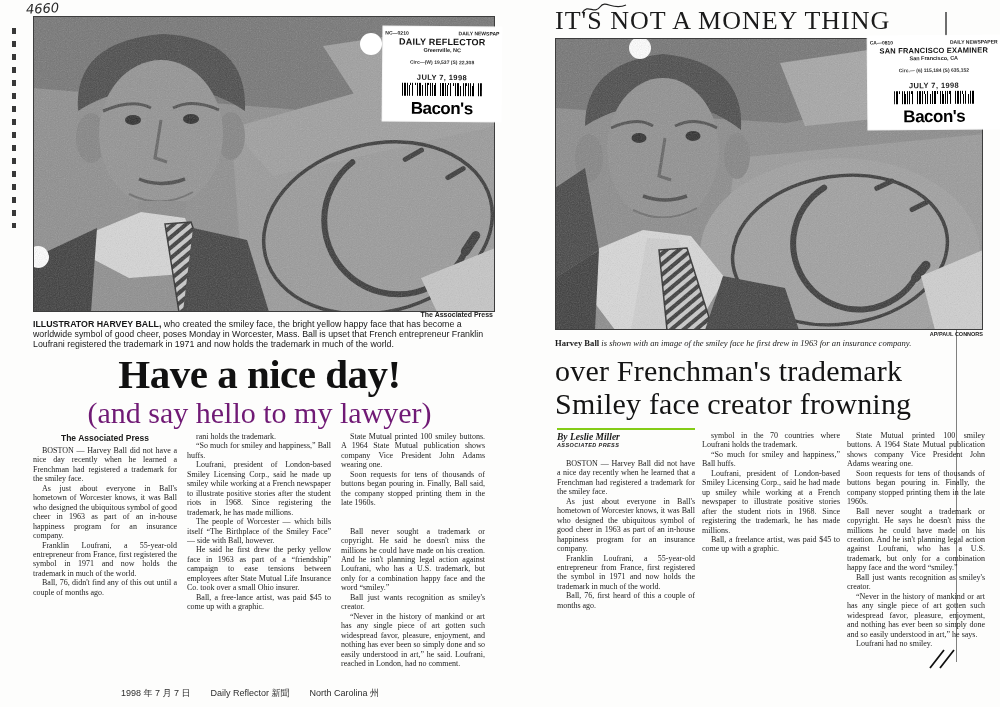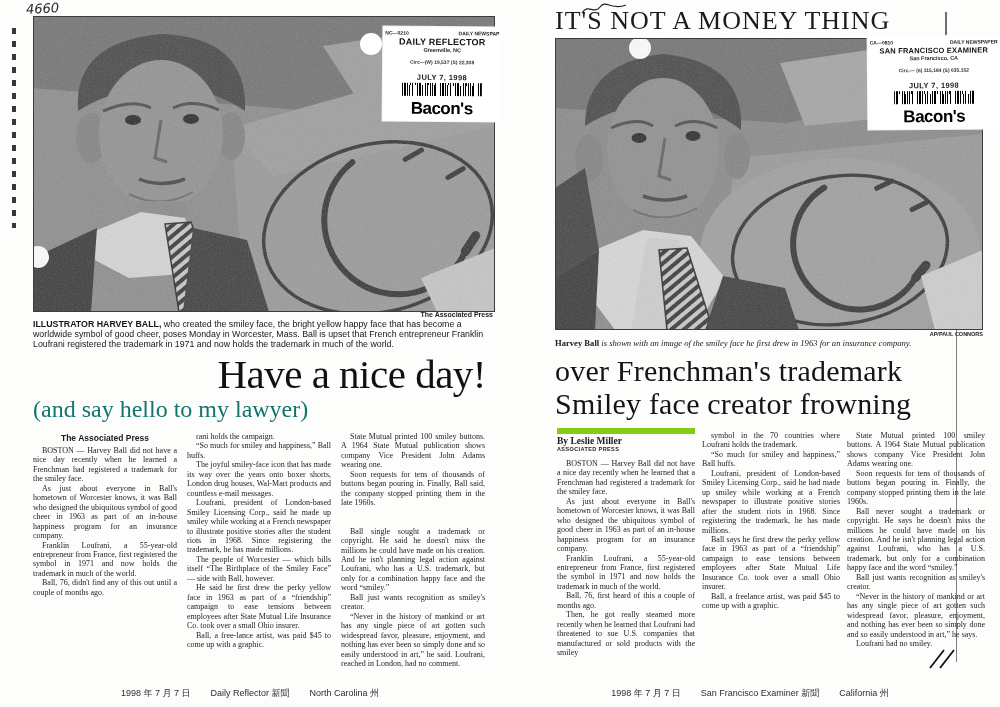--- a/index.html
+++ b/index.html
@@ -16,30 +16,30 @@
   .stamp .loc{font-size:5.5px;font-weight:bold;color:#222;}
   .stamp .circ{font-size:5px;font-weight:bold;color:#333;margin-top:6px;}
   .stamp .date{font-size:7.5px;font-weight:bold;margin-top:8px;letter-spacing:.4px;}
   .barcode{width:80px;height:13px;margin:1px auto 3px;
            background:repeating-linear-gradient(90deg,#000 0 1px,#fff 1px 2.2px,#000 2.2px 3.8px,#fff 3.8px 5.4px,#000 5.4px 6px,#fff 6px 7.6px);}
   .brand{font-size:17px;font-weight:bold;letter-spacing:-.5px;color:#000;}
   
   .credit{font-family:"Liberation Sans",sans-serif;font-weight:bold;text-align:right;color:#222;}
   .caption{font-family:"Liberation Sans",sans-serif;color:#161616;}
   .cap-lead{font-weight:bold;}
-  .hl-left{font-weight:normal;text-align:right;font-size:41px;letter-spacing:-.5px;color:#111;}
-  .sub-left{text-align:left;font-size:24px;color:#0f766e;}
+  .hl-left{font-weight:bold;text-align:center;font-size:41px;letter-spacing:-.5px;color:#111;}
+  .sub-left{text-align:center;font-size:30px;color:#701a75;}
   .hl-right{font-size:30px;line-height:33px;color:#141414;letter-spacing:.2px;}
   .top-hl{font-size:26px;letter-spacing:1px;color:#1b1b1b;}
   
   .col{position:absolute;overflow:hidden;}
   .bp{margin:0;text-indent:9px;font-size:8px;line-height:9.45px;text-align:justify;color:#1c1c1c;}
   #l-col3 p:nth-child(3){margin-top:19px;}
   .byline-l{font-family:"Liberation Sans",sans-serif;font-weight:bold;font-size:8.5px;text-align:center;}
-  .byline-r{border-top:6px solid #84cc16;padding-top:2px;}
+  .byline-r{border-top:2px solid #84cc16;padding-top:2px;font-style:italic;}
   .byline-r .nm{font-weight:bold;font-size:9.5px;font-family:"Liberation Serif",serif;}
   .byline-r .org{font-family:"Liberation Sans",sans-serif;font-weight:bold;font-size:5.5px;letter-spacing:.4px;color:#222;}
   
   .footer{position:absolute;top:687px;width:500px;text-align:center;
           font-family:"Liberation Sans",sans-serif;font-size:9px;color:#2d2d2d;}
   .footer span{margin:14px 10px;}
   
   .edge-dashes{position:absolute;left:12px;top:28px;width:4px;height:200px;opacity:.85;
                background:repeating-linear-gradient(180deg,#151515 0 6px,transparent 6px 13px);}
   .vrule{position:absolute;background:#4a4a4a;}
@@ -127,32 +127,31 @@
 
   <div class="abs byline-l" style="left:33px;top:433px;width:144px;">The Associated Press</div>
 
   <div class="col" id="l-col1" style="left:33px;top:446px;width:144px;height:241px;">
       <p class="bp">BOSTON — Harvey Ball did not have a nice day recently when he learned a Frenchman had registered a trademark for the smiley face.</p>
       <p class="bp">As just about everyone in Ball's hometown of Worcester knows, it was Ball who designed the ubiquitous symbol of good cheer in 1963 as part of an in-house happiness program for an insurance company.</p>
       <p class="bp">Franklin Loufrani, a 55-year-old entrepreneur from France, first registered the symbol in 1971 and now holds the trademark in much of the world.</p>
       <p class="bp">Ball, 76, didn't find any of this out until a couple of months ago.</p>
     </div>
   <div class="col" id="l-col2" style="left:187px;top:432px;width:144px;height:255px;">
-      <p class="bp">rani holds the campaign.</p>
+      <p class="bp">rani holds the trademark.</p>
       <p class="bp">“So much for smiley and happiness,” Ball huffs.</p>
-      <p class="bp">The joyful smiley-face icon that has made its way over the years onto boxer shorts, London drug houses, Wal-Mart products and countless e-mail messages.</p>
       <p class="bp">Loufrani, president of London-based Smiley Licensing Corp., said he made up smiley while working at a French newspaper to illustrate positive stories after the student riots in 1968. Since registering the trademark, he has made millions.</p>
       <p class="bp">The people of Worcester — which bills itself “The Birthplace of the Smiley Face” — side with Ball, however.</p>
       <p class="bp">He said he first drew the perky yellow face in 1963 as part of a “friendship” campaign to ease tensions between employees after State Mutual Life Insurance Co. took over a small Ohio insurer.</p>
       <p class="bp">Ball, a free-lance artist, was paid $45 to come up with a graphic.</p>
     </div>
   <div class="col" id="l-col3" style="left:341px;top:432px;width:144px;height:255px;">
       <p class="bp">State Mutual printed 100 smiley buttons. A 1964 State Mutual publication shows company Vice President John Adams wearing one.</p>
       <p class="bp">Soon requests for tens of thousands of buttons began pouring in. Finally, Ball said, the company stopped printing them in the late 1960s.</p>
-      <p class="bp">Ball single sought a trademark or copyright. He said he doesn't miss the millions he could have made on his creation. And he isn't planning legal action against Loufrani, who has a U.S. trademark, but only for a combination happy face and the word “smiley.”</p>
+      <p class="bp">Ball never sought a trademark or copyright. He said he doesn't miss the millions he could have made on his creation. And he isn't planning legal action against Loufrani, who has a U.S. trademark, but only for a combination happy face and the word “smiley.”</p>
       <p class="bp">Ball just wants recognition as smiley's creator.</p>
       <p class="bp">“Never in the history of mankind or art has any single piece of art gotten such widespread favor, pleasure, enjoyment, and nothing has ever been so simply done and so easily understood in art,” he said. Loufrani, reached in London, had no comment.</p>
     </div>
 
   <div class="footer" style="left:0;">
     <span>1998 年 7 月 7 日</span><span>Daily Reflector 新聞</span><span>North Carolina 州</span>
   </div>
 </div>
 
 <div class="abs" style="left:500px;top:0;width:500px;height:707px;">
@@ -232,38 +231,33 @@
   <div class="abs byline-r" style="left:57px;top:428px;width:138px;">
     <div class="nm">By Leslie Miller</div>
     <div class="org">ASSOCIATED PRESS</div>
   </div>
 
   <div class="col" id="r-col1" style="left:57px;top:459px;width:138px;height:228px;">
       <p class="bp">BOSTON — Harvey Ball did not have a nice day recently when he learned that a Frenchman had registered a trademark for the smiley face.</p>
       <p class="bp">As just about everyone in Ball's hometown of Worcester knows, it was Ball who designed the ubiquitous symbol of good cheer in 1963 as part of an in-house happiness program for an insurance company.</p>
       <p class="bp">Franklin Loufrani, a 55-year-old entrepreneur from France, first registered the symbol in 1971 and now holds the trademark in much of the world.</p>
       <p class="bp">Ball, 76, first heard of this a couple of months ago.</p>
-      <p class="bp">Then, he got really steamed more recently when he learned that Loufrani had threatened to sue U.S. companies that manufactured or sold products with the smiley</p>
     </div>
   <div class="col" id="r-col2" style="left:202px;top:431px;width:138px;height:256px;">
       <p class="bp">symbol in the 70 countries where Loufrani holds the trademark.</p>
       <p class="bp">“So much for smiley and happiness,” Ball huffs.</p>
       <p class="bp">Loufrani, president of London-based Smiley Licensing Corp., said he had made up smiley while working at a French newspaper to illustrate positive stories after the student riots in 1968. Since registering the trademark, he has made millions.</p>
-      <p class="bp">Ball says he first drew the perky yellow face in 1963 as part of a “friendship” campaign to ease tensions between employees after State Mutual Life Insurance Co. took over a small Ohio insurer.</p>
       <p class="bp">Ball, a freelance artist, was paid $45 to come up with a graphic.</p>
     </div>
   <div class="col" id="r-col3" style="left:347px;top:431px;width:138px;height:256px;">
       <p class="bp">State Mutual printed 100 smiley buttons. A 1964 State Mutual publication shows company Vice President John Adams wearing one.</p>
       <p class="bp">Soon requests for tens of thousands of buttons began pouring in. Finally, the company stopped printing them in the late 1960s.</p>
       <p class="bp">Ball never sought a trademark or copyright. He says he doesn't miss the millions he could have made on his creation. And he isn't planning legal action against Loufrani, who has a U.S. trademark, but only for a combination happy face and the word “smiley.”</p>
       <p class="bp">Ball just wants recognition as smiley's creator.</p>
       <p class="bp">“Never in the history of mankind or art has any single piece of art gotten such widespread favor, pleasure, enjoyment, and nothing has ever been so simply done and so easily understood in art,” he says.</p>
       <p class="bp">Loufrani had no smiley.</p>
     </div>
 
   <svg class="abs" style="left:428px;top:648px;" width="34" height="22" viewBox="0 0 34 22">
     <path d="M2 20 L16 2 M12 20 L26 2" stroke="#111" stroke-width="1.8" fill="none"></path>
   </svg>
 
-  <div class="footer" style="left:0;">
-    <span>1998 年 7 月 7 日</span><span>San Francisco Examiner 新聞</span><span>California 州</span>
-  </div>
 </div>
 
 </body></html>

